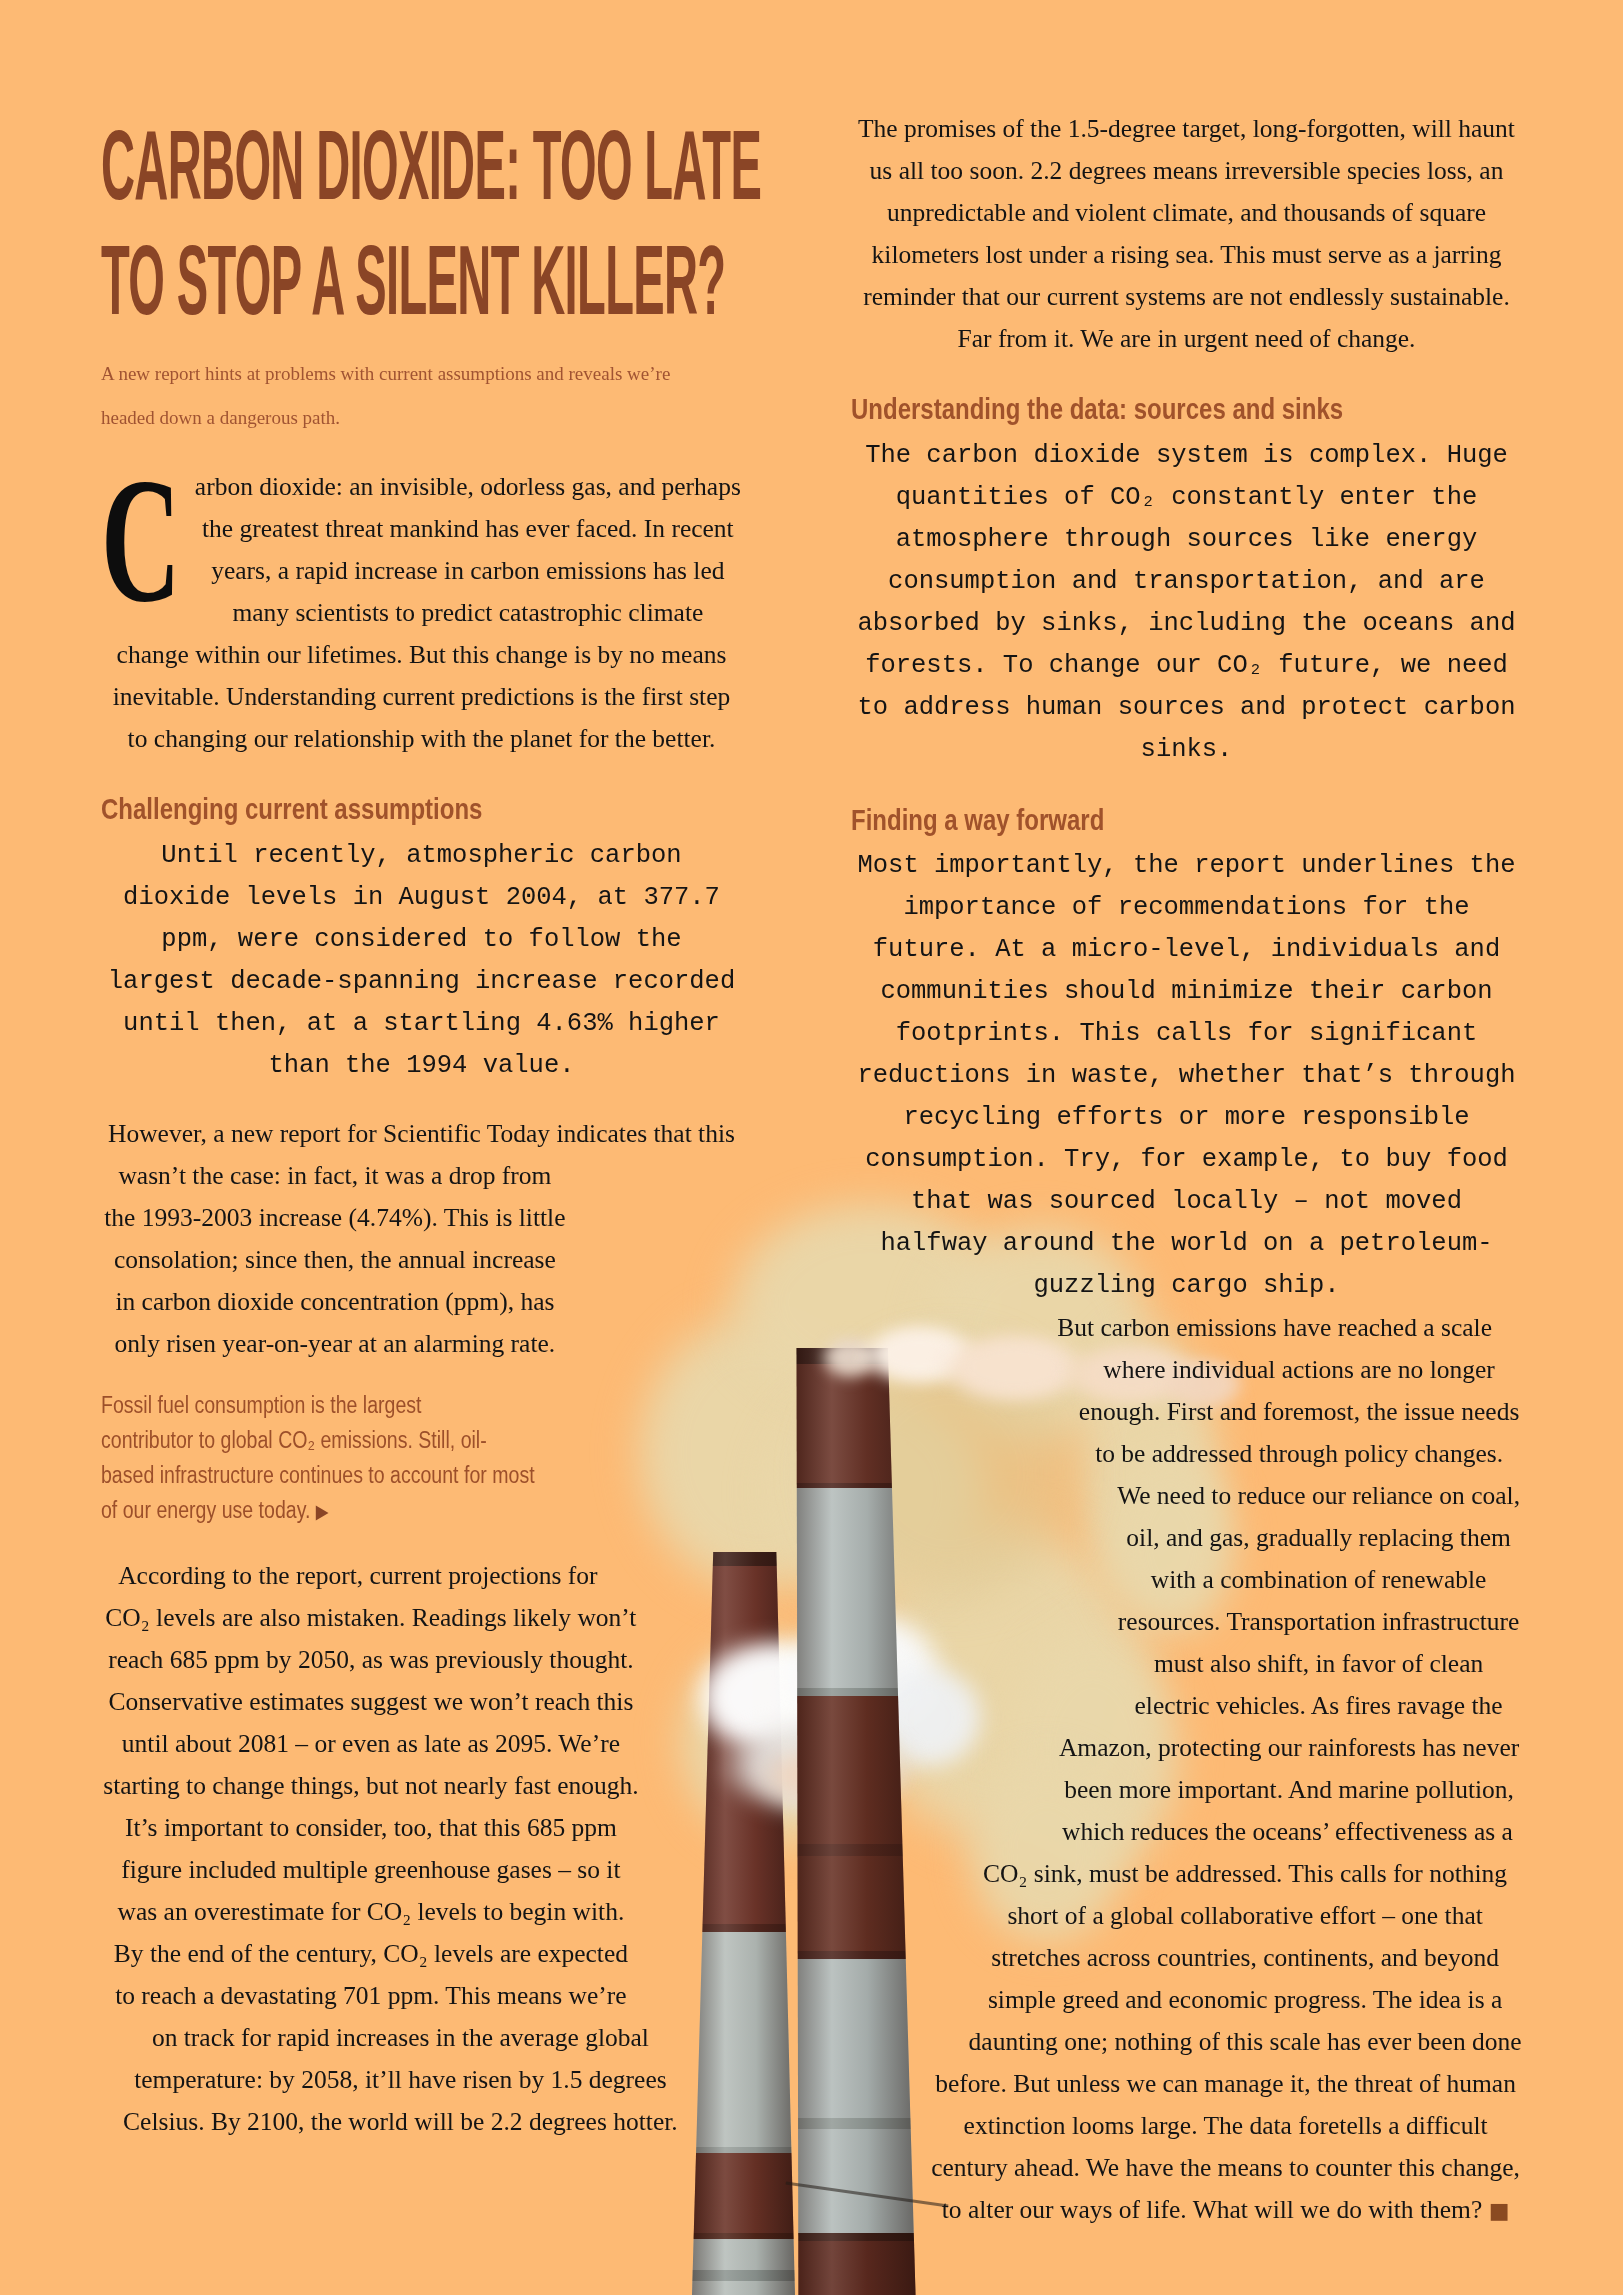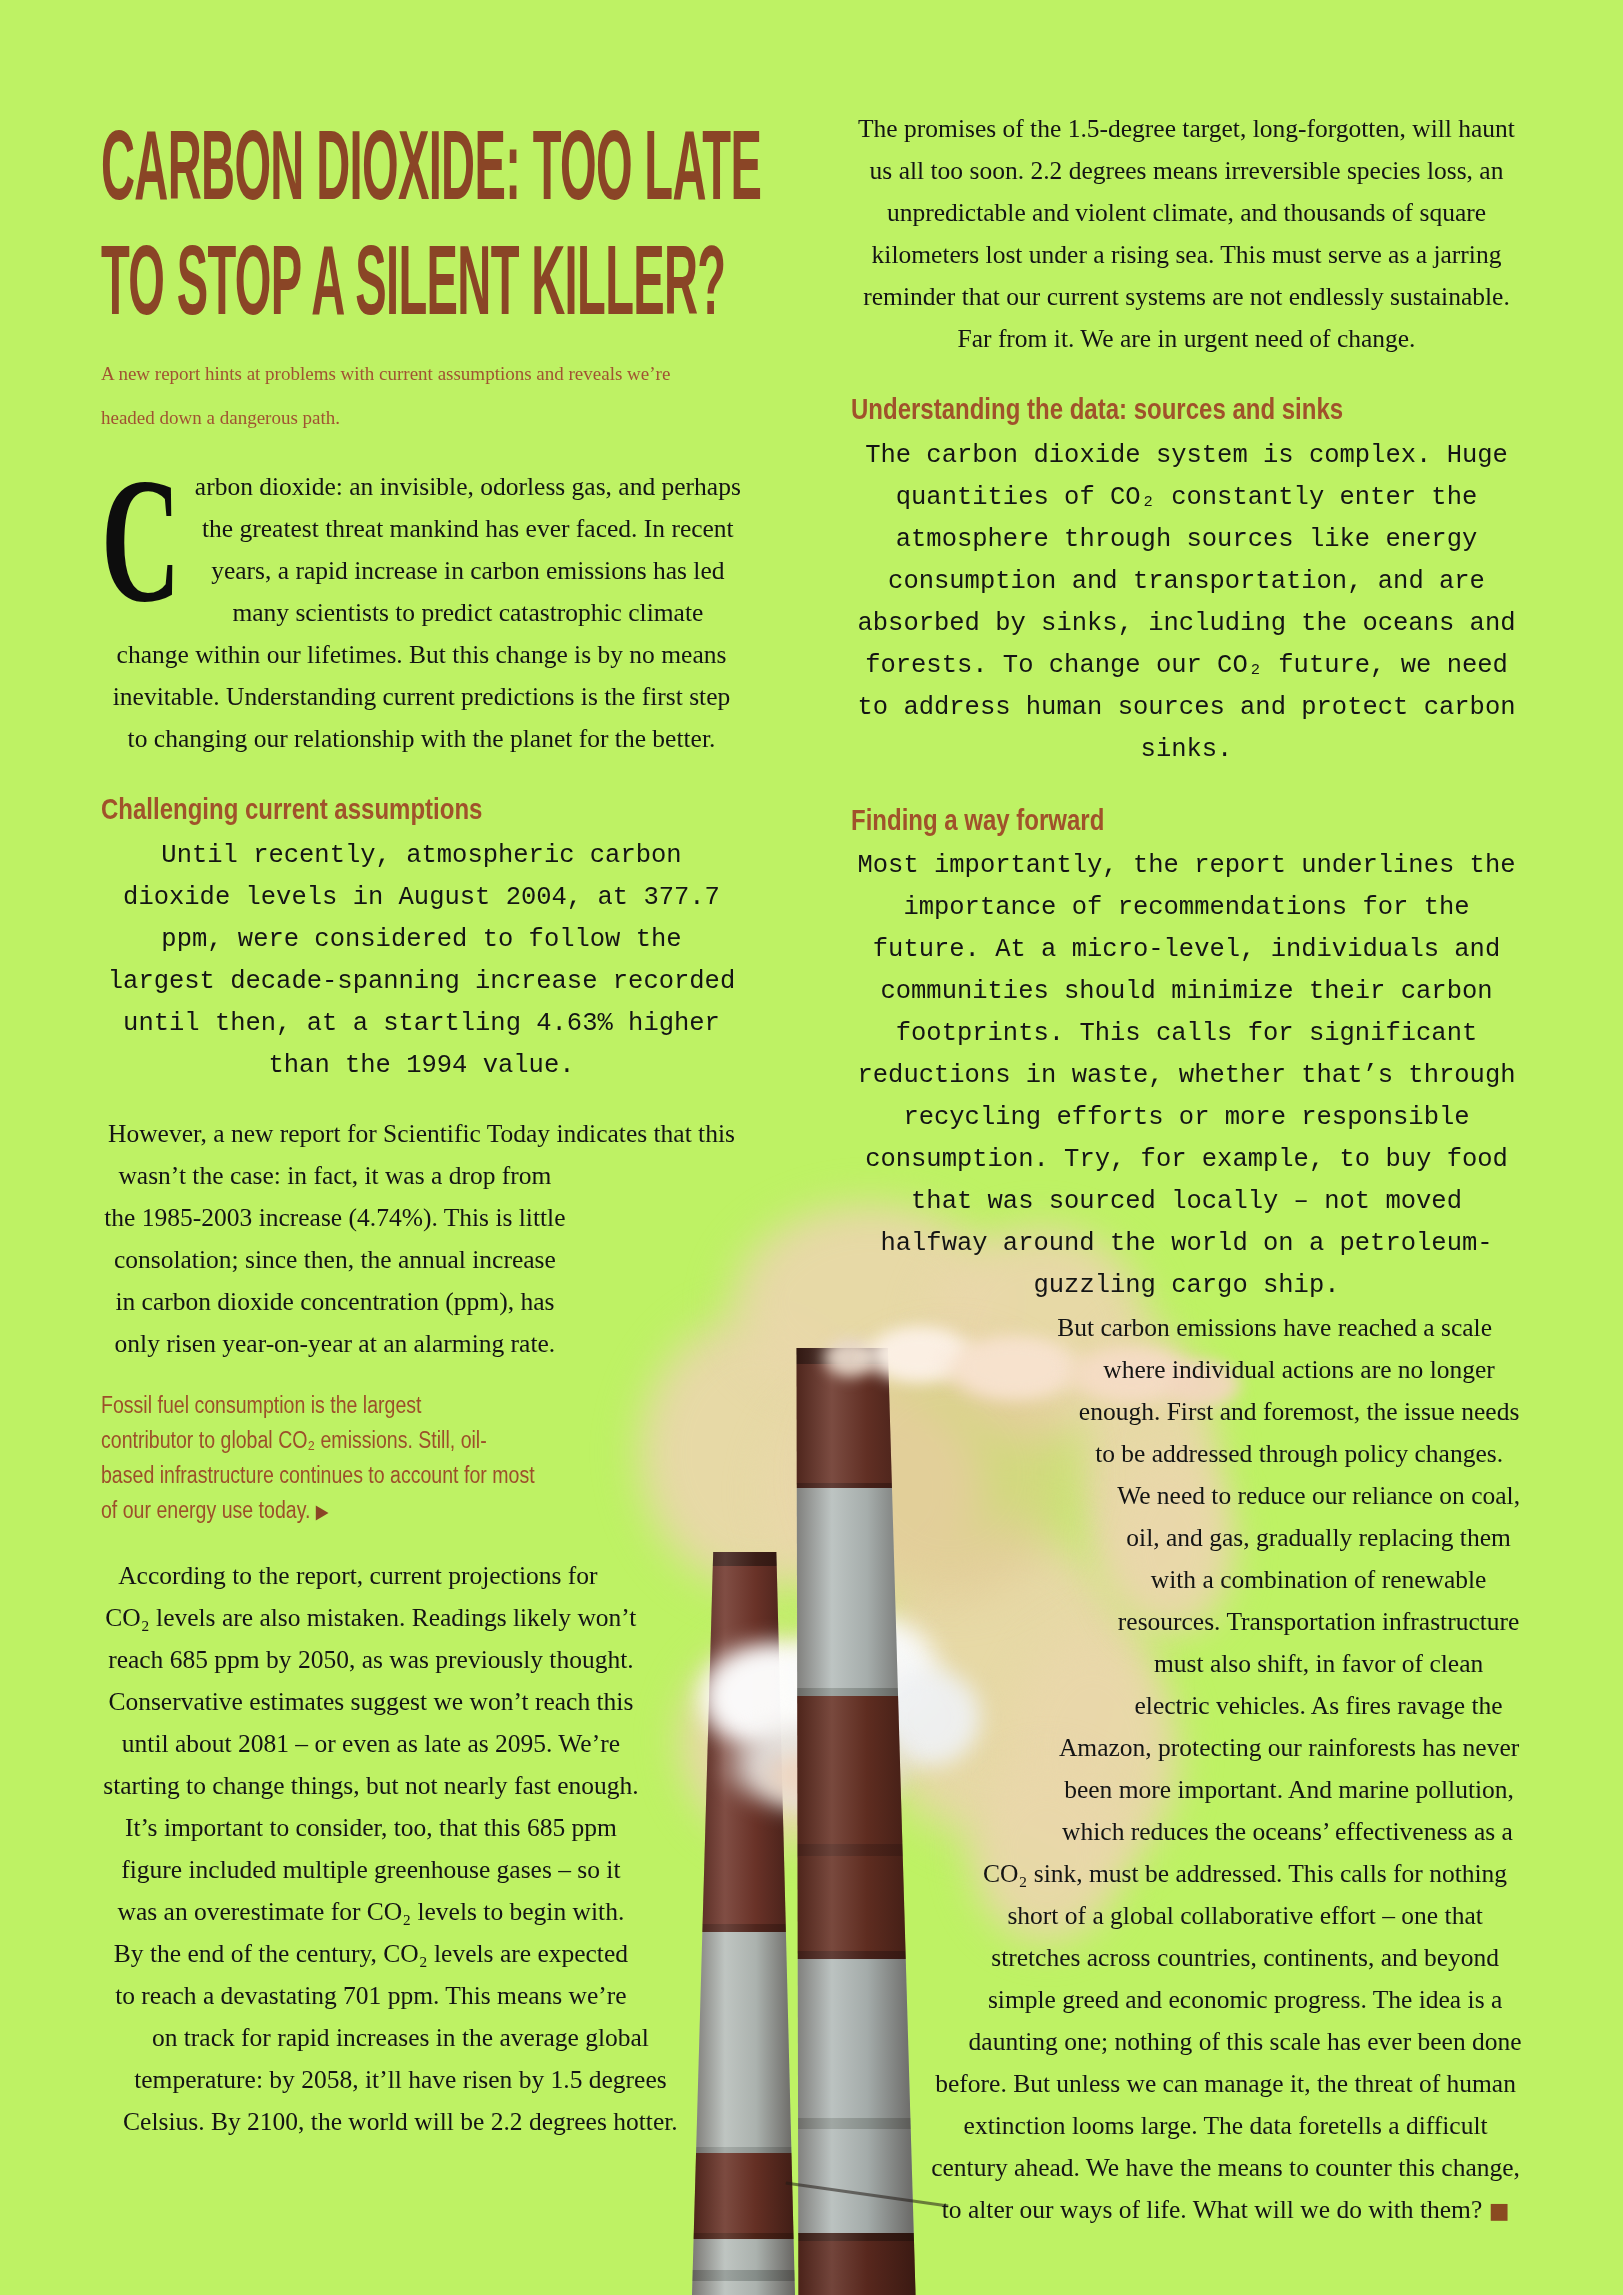--- a/index.html
+++ b/index.html
@@ -1,18 +1,18 @@
 <!DOCTYPE html>
 <html style="font-size:10.5px"><head>
 <meta charset="utf-8">
 <style>
   html,body { margin:0; padding:0; background:#ffffff; }
   .page {
     position:relative; width:1623px; height:2295px;
-    background:#bef264; overflow:hidden;
+    background:#fdba74; overflow:hidden;
     font-family:"Liberation Serif","DejaVu Serif",serif;
     color:#141414;
   }
 
   
   .photo { position:absolute; inset:0; z-index:1; }
   .blob { position:absolute; border-radius:50%; }
   .cream { filter:blur(17px); background:radial-gradient(closest-side, rgba(233,215,170,0.95) 55%, rgba(233,215,170,0) 75%); }
   .cream2{ filter:blur(17px); background:radial-gradient(closest-side, rgba(224,200,146,0.6) 50%, rgba(224,200,146,0) 75%); }
   .wsmoke{ filter:blur(9.2px); }
@@ -136,21 +136,21 @@
     <p class="subtitle">A new report hints at problems with current assumptions and reveals we’re headed down a dangerous path.</p>
 
     <p class="body"><span class="dropcap">C</span><span>arbon dioxide: an invisible, odorless gas, and perhaps the greatest threat mankind has ever faced. In recent years, a rapid increase in carbon emissions has led many scientists to predict catastrophic climate change within our lifetimes. But this change is by no means inevitable. Understanding current predictions is the first step to changing our relationship with the planet for the better.</span></p>
 
     <h2 class="sec">Challenging current assumptions</h2>
 
     <p class="body">Until recently, atmospheric carbon dioxide levels in August 2004, at 377.7 ppm, were considered to follow the largest decade-spanning increase recorded until then, at a startling 4.63% higher than the 1994 value.</p>
 
     <div class="spacer-r"></div>
 
-    <p class="body">However, a new report for Scientific Today indicates that this wasn’t the case: in fact, it was a drop from the 1985-2003 increase (4.74%). This is little consolation; since then, the annual increase in carbon dioxide concentration (ppm), has only risen year-on-year at an alarming rate.</p>
+    <p class="body">However, a new report for Scientific Today indicates that this wasn’t the case: in fact, it was a drop from the 1993-2003 increase (4.74%). This is little consolation; since then, the annual increase in carbon dioxide concentration (ppm), has only risen year-on-year at an alarming rate.</p>
 
     <p class="caption"><span>Fossil fuel consumption is the largest contributor to global CO₂ emissions. Still, oil-based infrastructure continues to account for most of our energy use today.</span> <span class="arrow">▶</span></p>
 
     <p class="body">According to the report, current projections for CO₂ levels are also mistaken. Readings likely won’t reach 685 ppm by 2050, as was previously thought. Conservative estimates suggest we won’t reach this until about 2081 – or even as late as 2095. We’re starting to change things, but not nearly fast enough. It’s important to consider, too, that this 685 ppm figure included multiple greenhouse gases – so it was an overestimate for CO₂ levels to begin with. By the end of the century, CO₂ levels are expected to reach a devastating 701 ppm. This means we’re on track for rapid increases in the average global temperature: by 2058, it’ll have risen by 1.5 degrees Celsius. By 2100, the world will be 2.2 degrees hotter.</p>
   </div>
 
   <div class="col col-right">
     <p class="body" style="margin-top:0;">The promises of the 1.5-degree target, long-forgotten, will haunt us all too soon. 2.2 degrees means irreversible species loss, an unpredictable and violent climate, and thousands of square kilometers lost under a rising sea. This must serve as a jarring reminder that our current systems are not endlessly sustainable. Far from it. We are in urgent need of change.</p>
 
     <h2 class="sec">Understanding the data: sources and sinks</h2>

